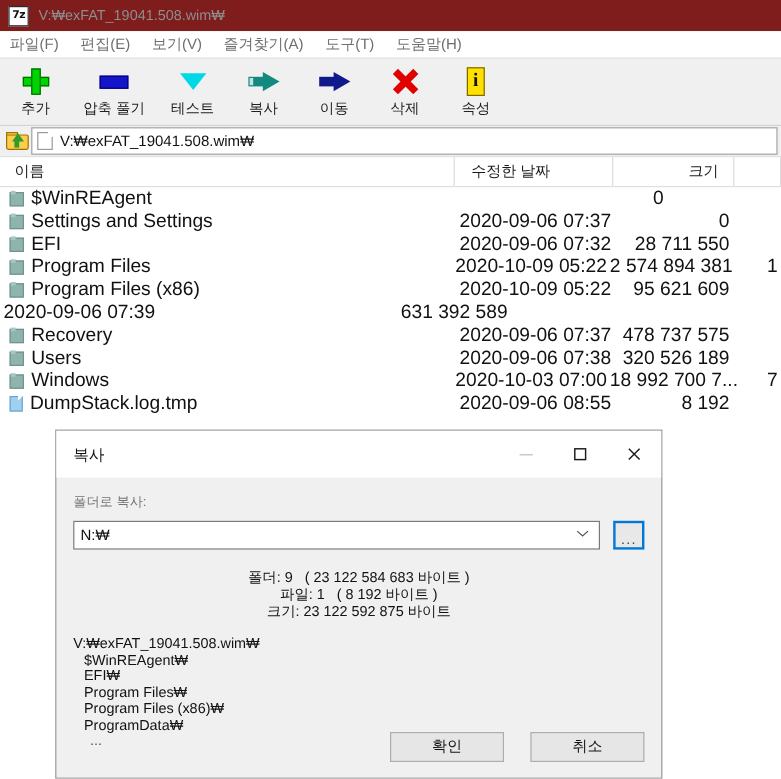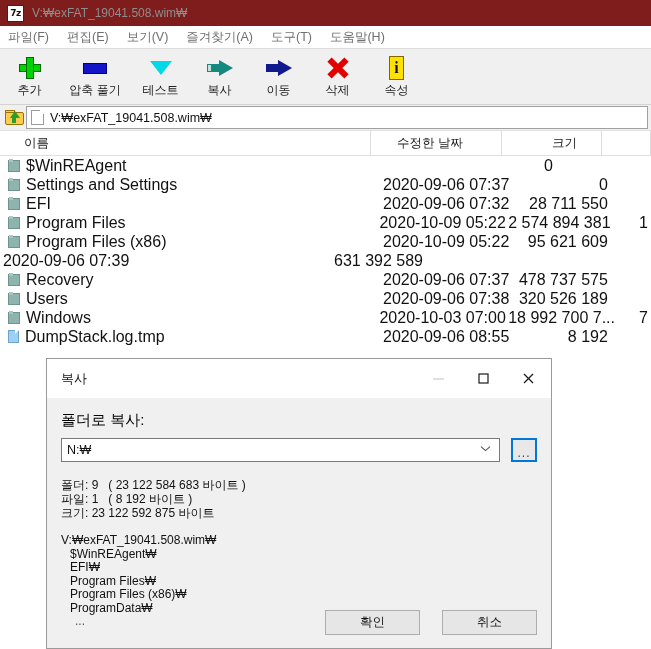--- a/index.html
+++ b/index.html
@@ -73,21 +73,21 @@
   .docicon{position:relative;width:11px;height:13px;background:#ffffff;border:1px solid #9b9b9b;margin-right:6px;}
   .docicon:after{content:"";position:absolute;right:-1px;top:-1px;width:0;height:0;
                  border-left:4px solid #ffffff;border-top:4px solid #ffffff;
                  border-right:0;border-bottom:0;}
   .pathtext{font-size:12.5px;color:#111;white-space:nowrap;}
 
   
   .listhdr{height:24px;background:#ffffff;display:flex;align-items:center;
            border-top:1px solid #e0e0e0;border-bottom:1px solid #e0e0e0;position:relative;}
   .hcol{height:24px;display:flex;align-items:center;font-size:12.5px;color:#1a1a1a;
-        border-right:1px solid #dcdcdc;box-sizing:border-box;padding:0 24px;cursor:default;}
+        border-right:1px solid #dcdcdc;box-sizing:border-box;padding:0 12px;cursor:default;}
   .hcol.name{width:400px;}
   .hcol.date{width:140px;justify-content:flex-end;padding-right:0;}
   .hcol.date span{margin-right:auto;margin-left:2px;}
   .hcol.size{width:105px;justify-content:flex-end;}
   .hcol.psize{width:40px;justify-content:flex-end;}
 
   
   .filelist{background:#ffffff;}
   .frow{height:19px;display:flex;align-items:center;font-size:16px;color:#111;cursor:default;justify-content:space-between;}
   .fname{width:400px;display:flex;align-items:center;padding-left:8px;box-sizing:border-box;white-space:nowrap;overflow:hidden;}
@@ -104,31 +104,31 @@
 
   
   .dialog{position:absolute;left:46px;top:358px;width:506px;height:291px;
           background:#f0f0f0;border:1px solid #9a9a9a;box-sizing:border-box;
           box-shadow:0 0 0 0 rgba(0,0,0,0);}
   .dlg-title{height:39px;background:#ffffff;display:flex;align-items:center;box-sizing:border-box;}
   .dlg-title .t{flex:1;padding-left:14px;font-size:13px;color:#111;}
   .winbtn{width:45px;height:38px;display:flex;align-items:center;justify-content:center;cursor:default;}
   .winbtn svg{display:block;}
   .dlg-body{padding:0 14px;box-sizing:border-box;position:relative;height:251px;}
-  .dlg-label{font-size:15px;color:#000000;margin-top:13px;}
+  .dlg-label{font-size:11px;color:#737373;margin-top:13px;}
   .combo-row{display:flex;align-items:center;margin-top:8px;}
   .combo{flex:1;height:24px;background:#ffffff;border:1px solid #7a7a7a;box-sizing:border-box;
          display:flex;align-items:center;padding-left:5px;position:relative;}
   .combo .cval{font-size:12.5px;color:#111;}
   .combo .caret{position:absolute;right:8px;top:50%;transform:translateY(-60%);}
   .browsebtn{width:26px;height:24px;margin-left:11px;background:#e8e8e8;
              border:2px solid #0078d7;box-sizing:border-box;
              display:flex;align-items:flex-end;justify-content:center;cursor:default;}
   .browsebtn span{font-size:12px;color:#444;line-height:13px;letter-spacing:1px;}
-  .stats{margin-top:16px;font-size:12px;color:#111;line-height:14px;}
+  .stats{margin-top:16px;font-size:12px;color:#111;line-height:14px;text-align:center;}
   .stats div{white-space:pre;}
   .tree{margin-top:14px;font-size:12px;color:#111;line-height:13.5px;}
   .tree div{white-space:pre;}
   .tree .indent{padding-left:9px;}
   .tree .dots{padding-left:14px;color:#555;}
   .dlg-buttons{position:absolute;left:16px;right:0;bottom:27px;display:flex;justify-content:flex-end;padding-right:14px;box-sizing:border-box;}
   .dbtn{width:95px;height:25px;background:#e6e6e6;border:1px solid #adadad;box-sizing:border-box;
         display:flex;align-items:center;justify-content:center;font-size:12.5px;color:#111;cursor:default;}
   .dbtn + .dbtn{margin-left:22px;}
 </style>

